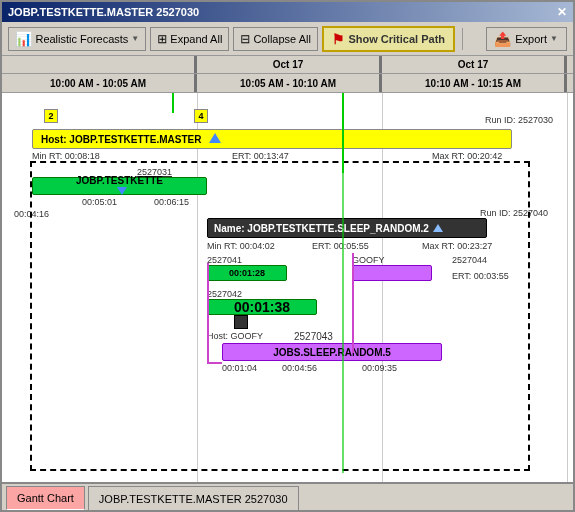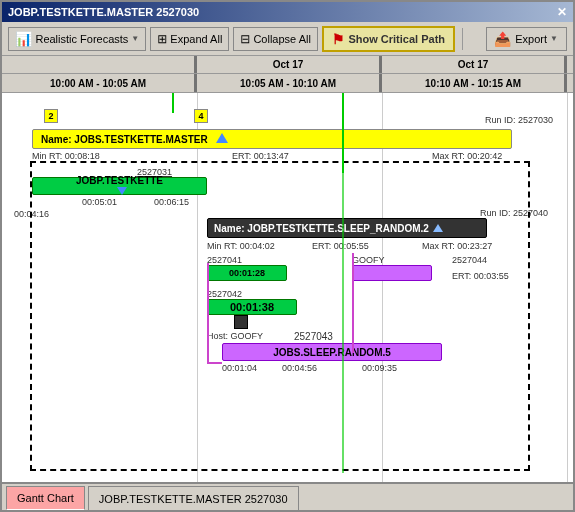--- a/index.html
+++ b/index.html
@@ -329,21 +329,21 @@
       <div class="number-badge" style="left:192px; top:16px;">
         <span>4</span>
       </div>
 
       <div class="info-label" style="right:20px; top:22px; font-size:9px;">
         <span>Run ID: 2527030</span>
       </div>
 
       <div class="job-bar bar-yellow" style="left:30px; top:36px; width:480px; height:20px; justify-content:flex-start; padding:0 8px;">
         <span style="font-size:10px; font-weight:bold;">
-          Name: JOBS.TESTKETTE.MASTER
+          Host: JOBP.TESTKETTE.MASTER
         </span>
         <span style="margin-left:8px;">
           <span style="display:inline-block; width:0; height:0; border-left:6px solid transparent; border-right:6px solid transparent; border-bottom:10px solid #4488ff;"></span>
         </span>
       </div>
 
       <div class="info-label" style="left:30px; top:58px;">Min RT: 00:08:18</div>
       <div class="info-label" style="left:230px; top:58px;">ERT: 00:13:47</div>
       <div class="info-label" style="left:430px; top:58px;">Max RT: 00:20:42</div>
 
@@ -389,21 +389,21 @@
 
       <div class="info-label" style="left:450px; top:162px; font-size:9px;">2527044</div>
 
       <div class="info-label" style="left:450px; top:178px;">ERT: 00:03:55</div>
 
       <div class="job-bar bar-purple" style="left:350px; top:172px; width:80px; height:16px; font-size:9px;">
       </div>
 
       <div class="info-label" style="left:205px; top:196px; font-size:9px;">2527042</div>
 
-      <div class="job-bar bar-green" style="left:205px; top:206px; width:90px; height:16px; font-size:11px;text-align:right;">
+      <div class="job-bar bar-green" style="left:205px; top:206px; width:110px; height:16px; font-size:14px;text-align:right;">
         <span>00:01:38</span>
       </div>
 
       <div style="position:absolute; left:232px; top:222px; width:14px; height:14px; background:#333; border:1px solid #000;"></div>
 
       <div class="info-label" style="left:205px; top:238px; font-size:9px;">
         <span>Host: GOOFY</span>
       </div>
 
       <div class="info-label" style="left:292px; top:238px; font-size:10px;">2527043</div>

